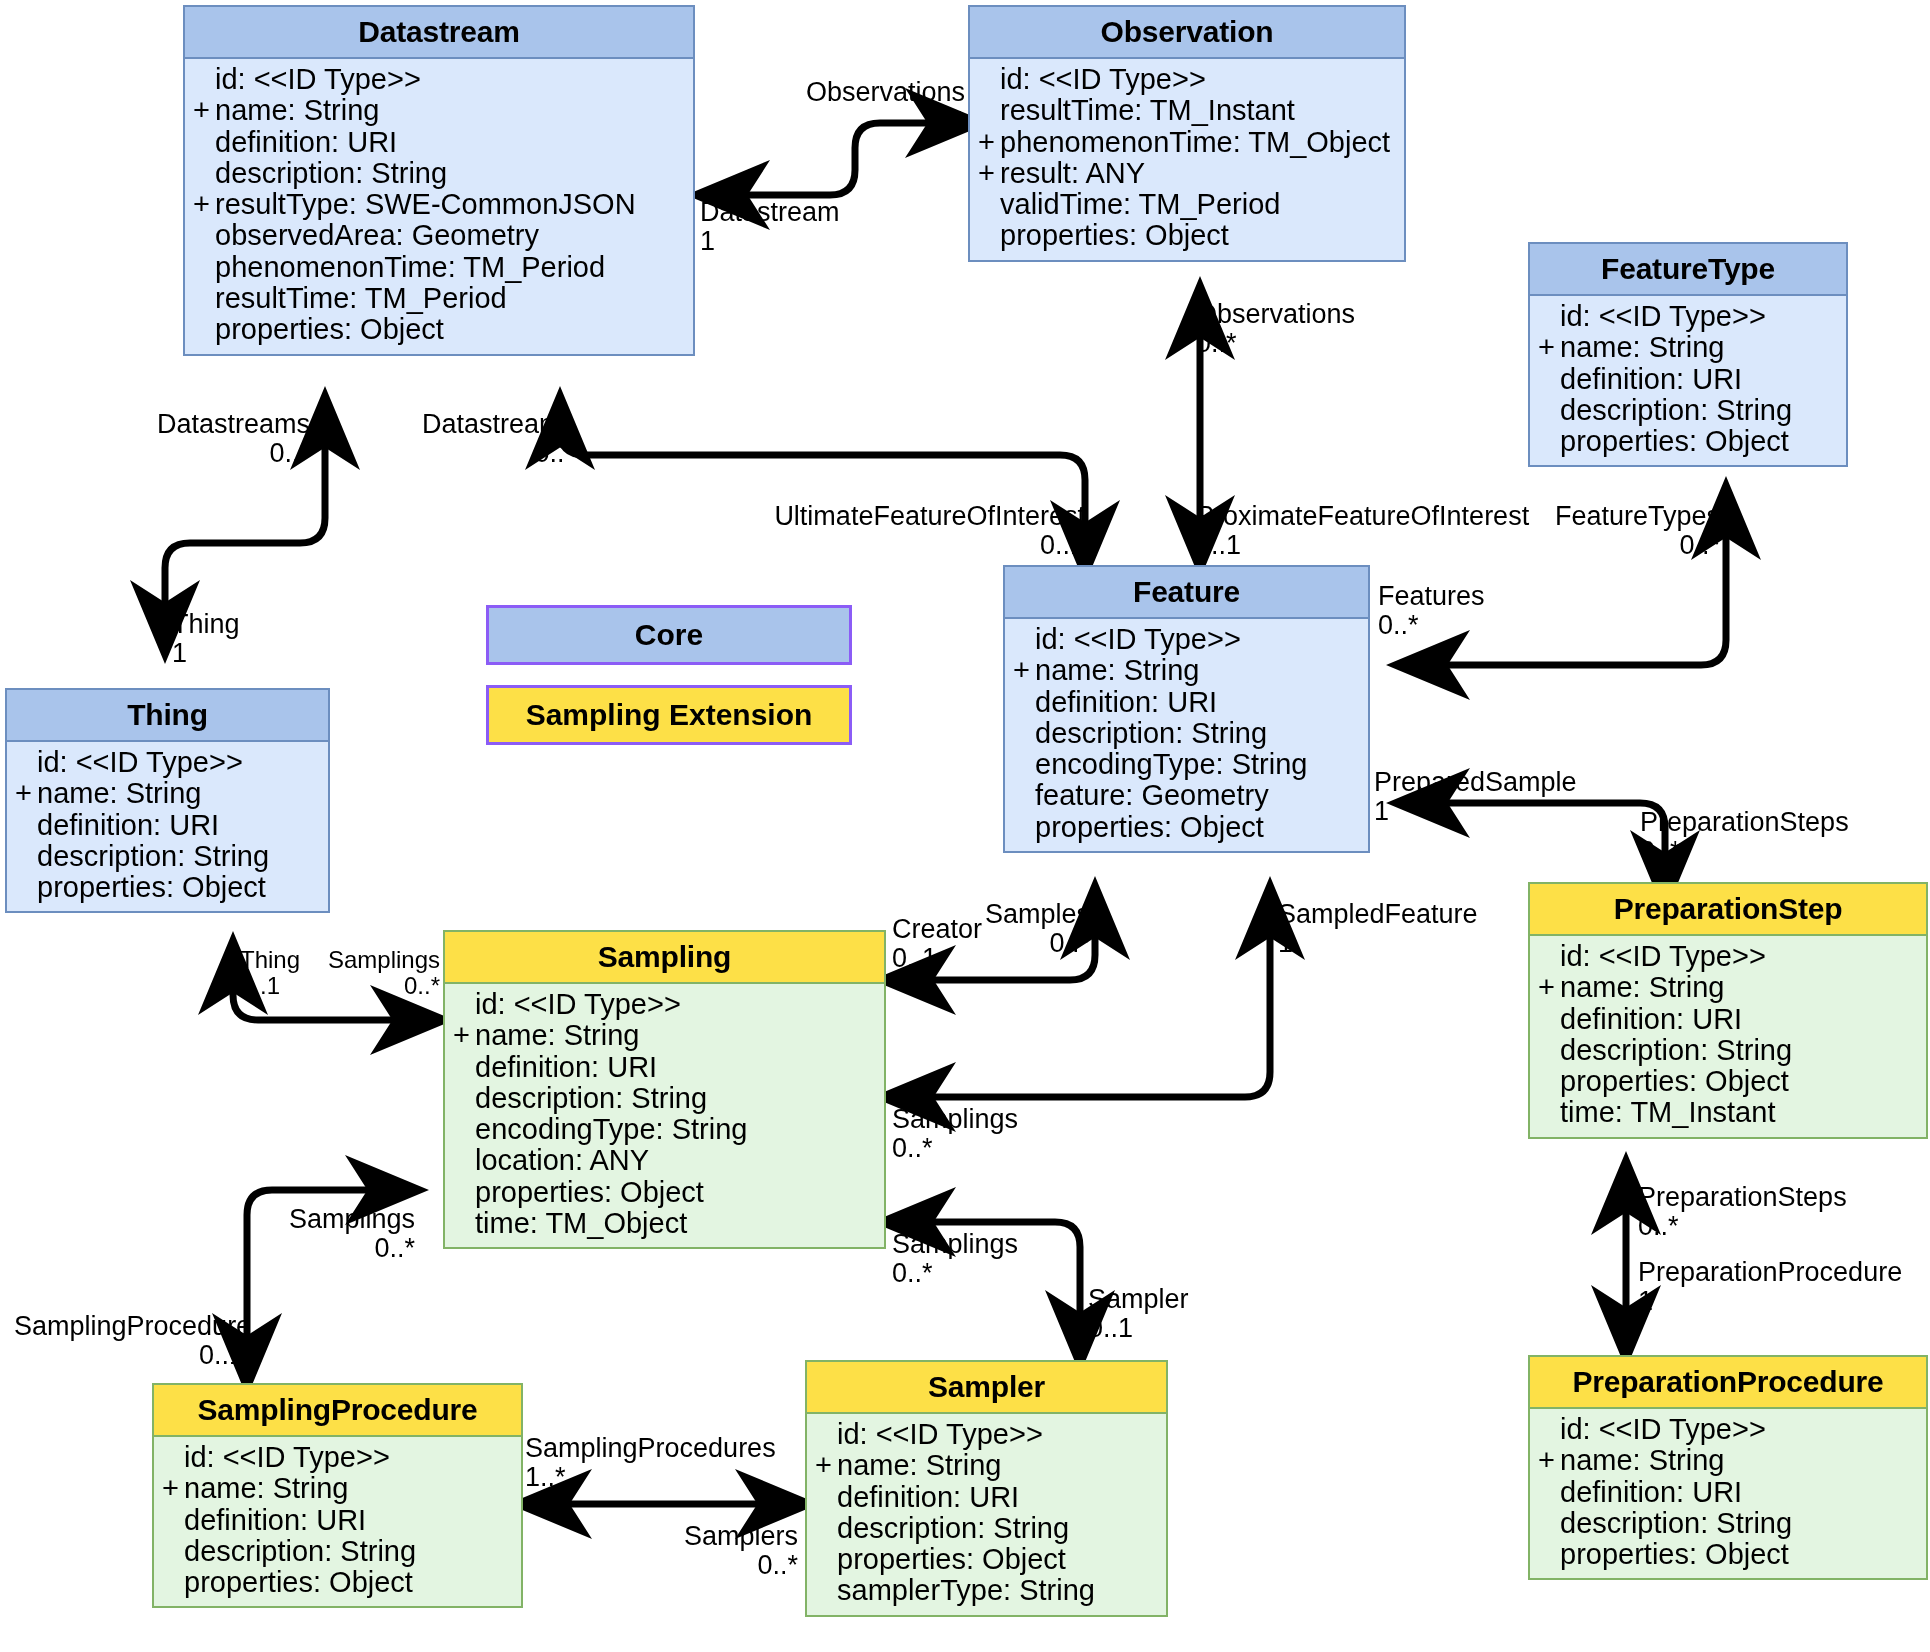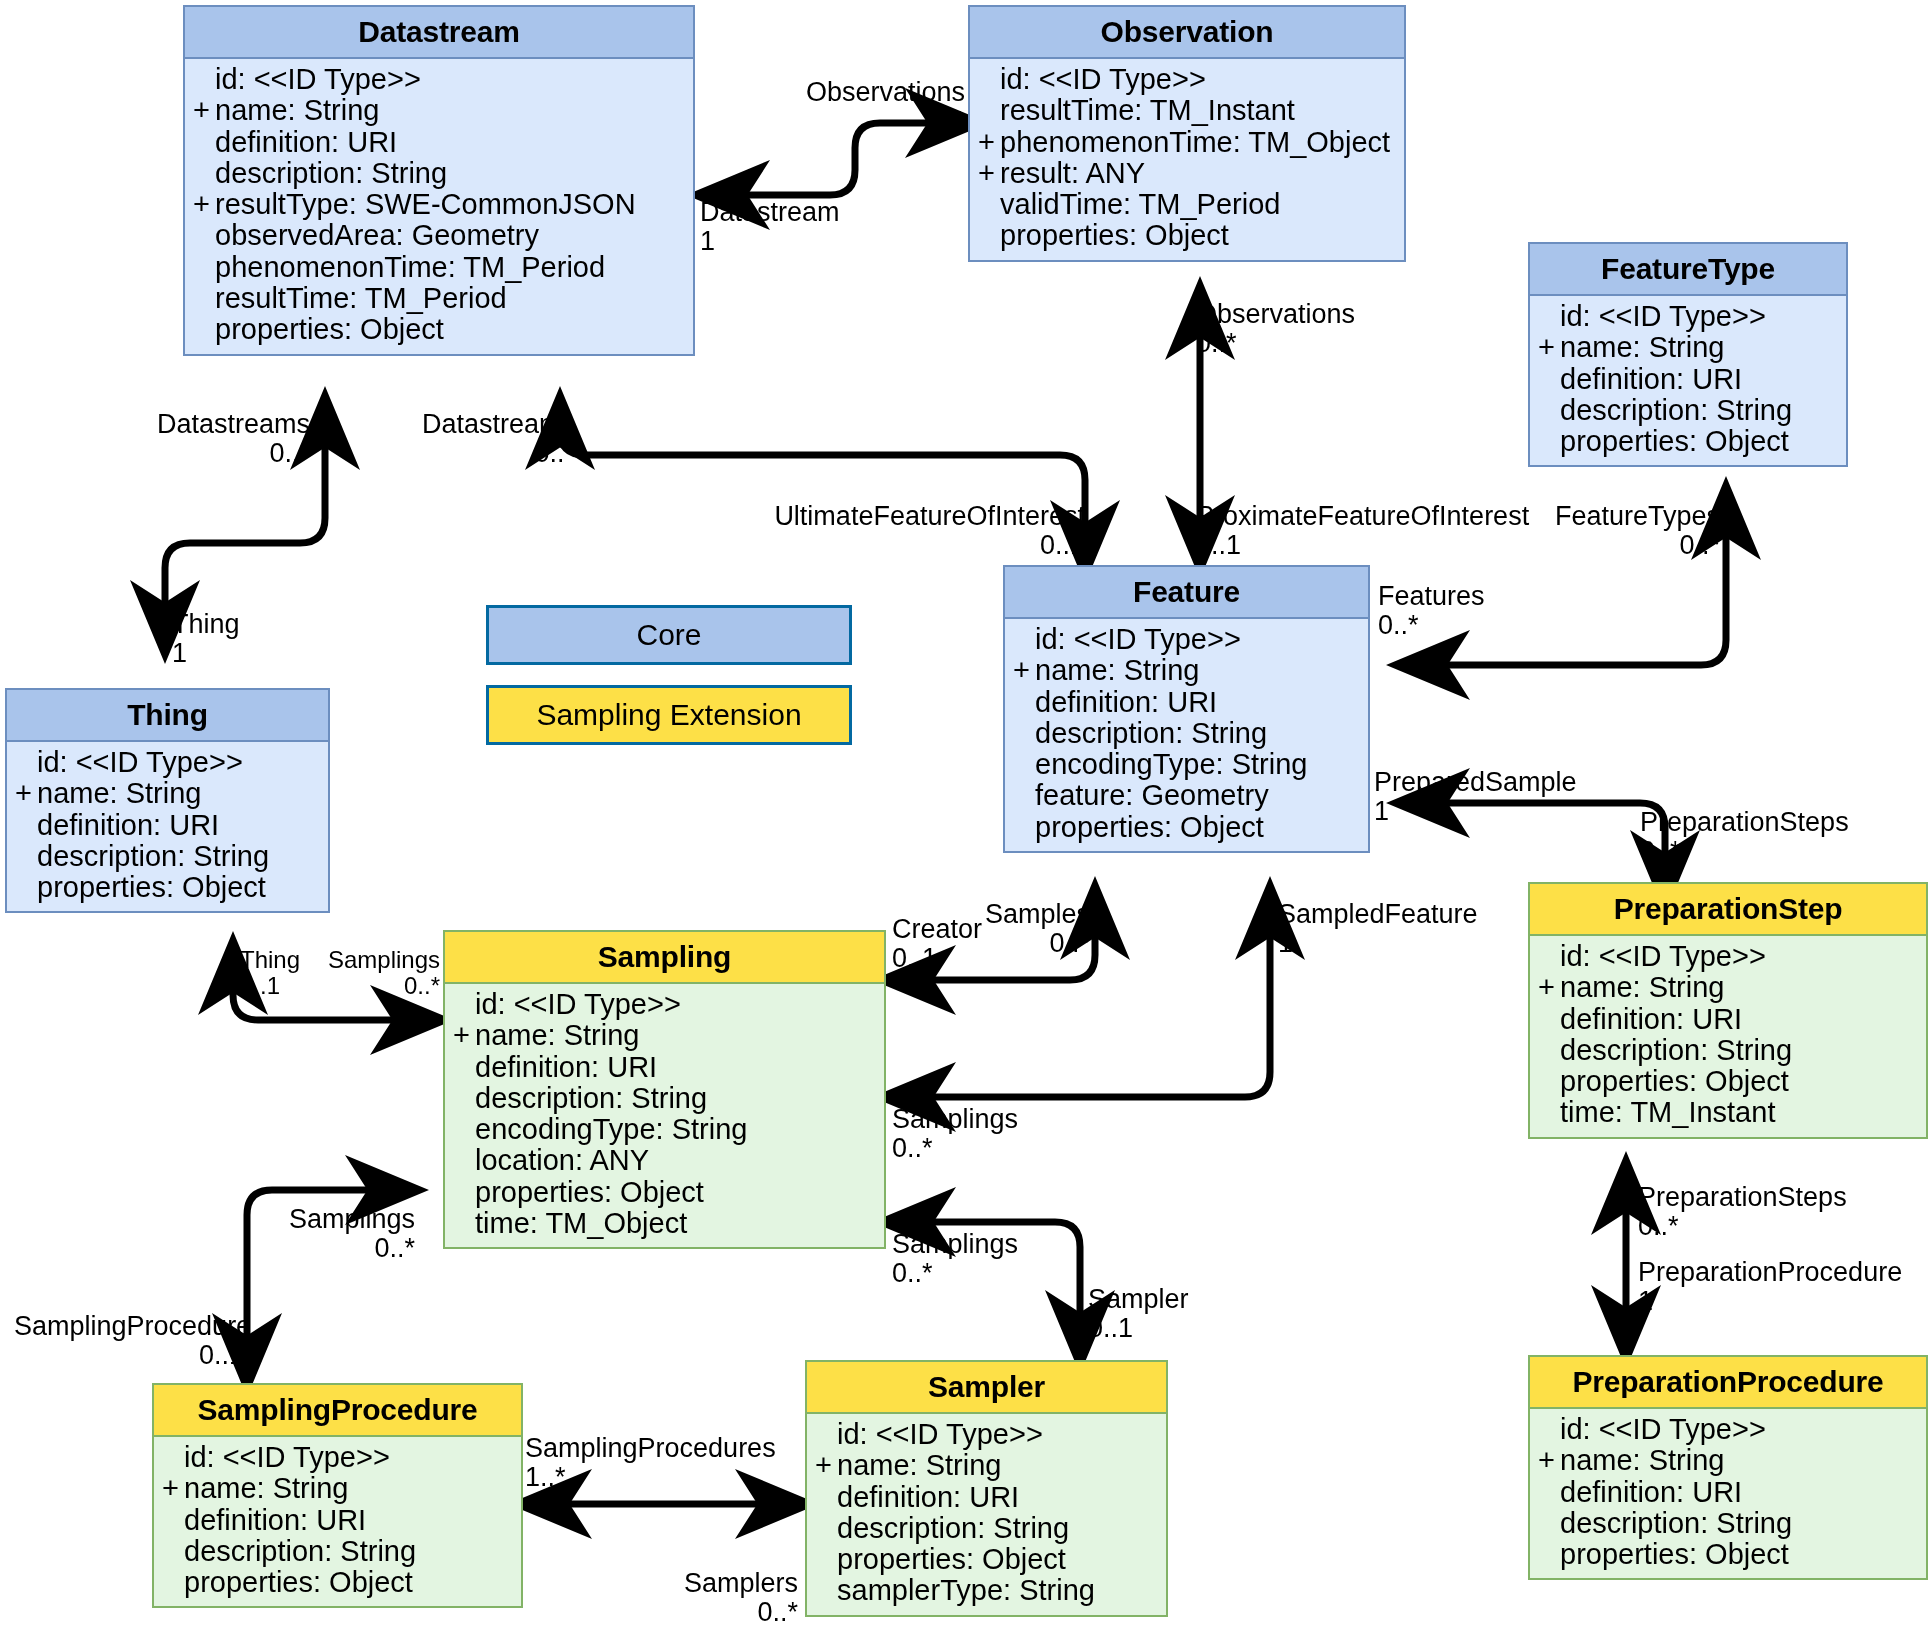--- a/index.html
+++ b/index.html
@@ -62,23 +62,23 @@
     padding: 1px 0 1px 0;
     display: block;
   }
   .uml .attr .vis {
     display: inline-block;
     width: 22px;
   }
   .legend {
     position: absolute;
     box-sizing: border-box;
-    border: 3px solid #0369a1;
+    border: 3px solid #8b5cf6;
     text-align: center;
-    font-weight: normal;
+    font-weight: bold;
     font-size: 30px;
     color: #000;
     display: flex;
     align-items: center;
     justify-content: center;
   }
   .legend.core { background: #a9c4eb; }
   .legend.ext  { background: #fde047; }
 
   .elabel {
@@ -383,18 +383,18 @@
   <div class="elabel" style="left:1088px; top:1285px;">
     <span>Sampler</span>
     <span class="card">0..1</span>
   </div>
 
   <div class="elabel" style="left:525px; top:1434px;">
     <span>SamplingProcedures</span>
     <span class="card">1..*</span>
   </div>
 
-  <div class="elabel r" style="left:600px; top:1522px; width:198px;margin-top:47px;">
+  <div class="elabel r" style="left:600px; top:1522px; width:198px;">
     <span>Samplers</span>
     <span class="card">0..*</span>
   </div>
 
 </div>
 
 </body></html>

